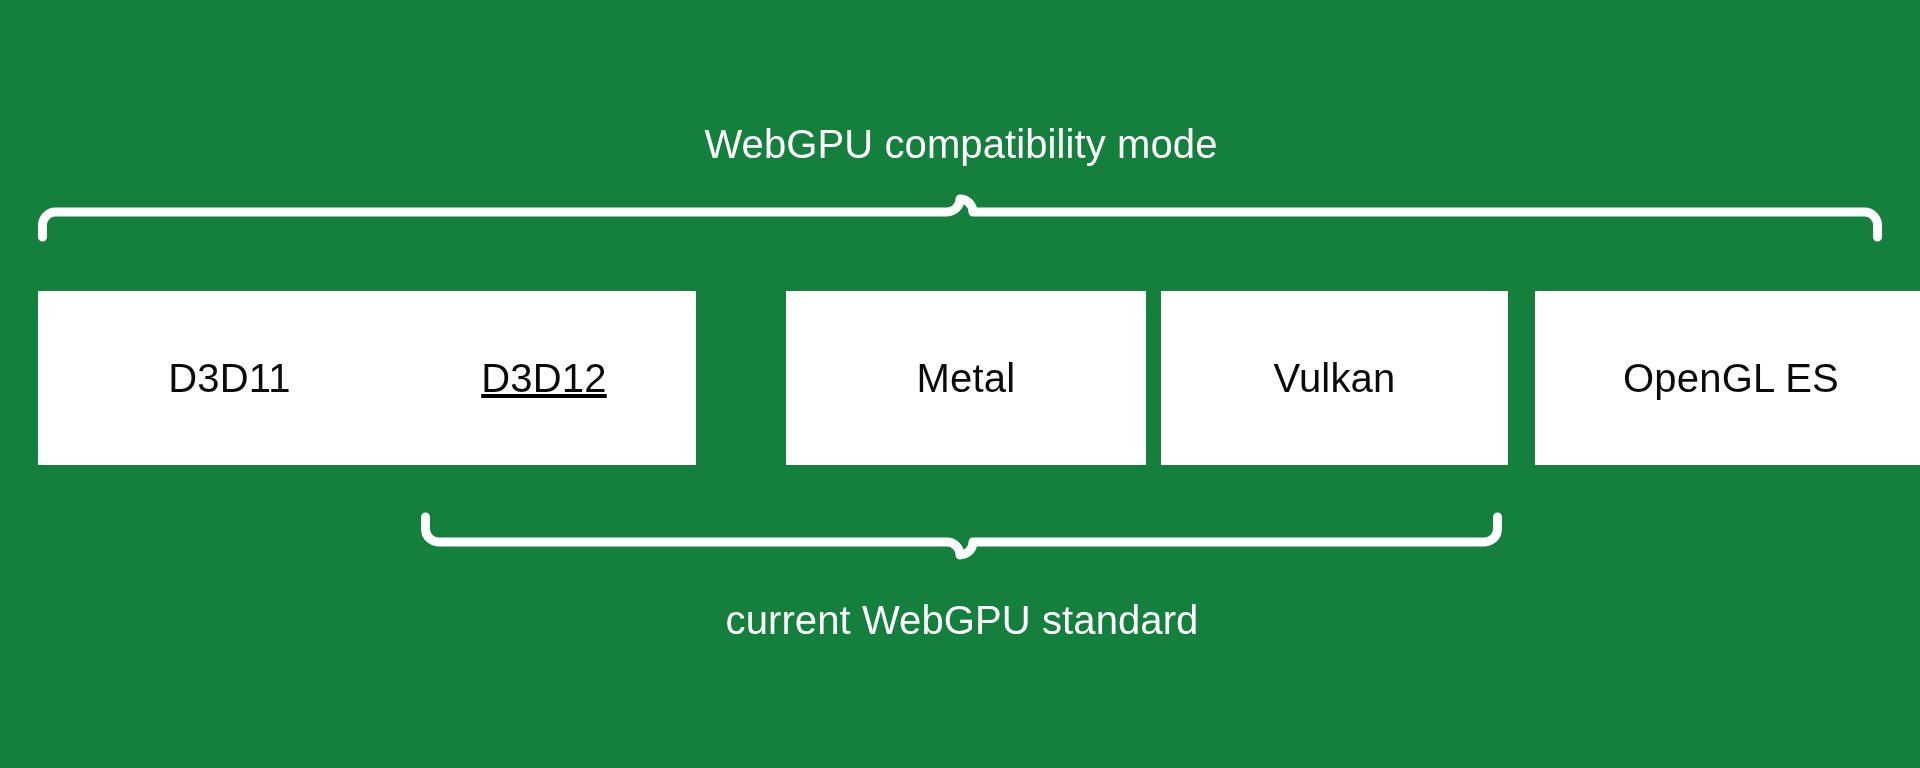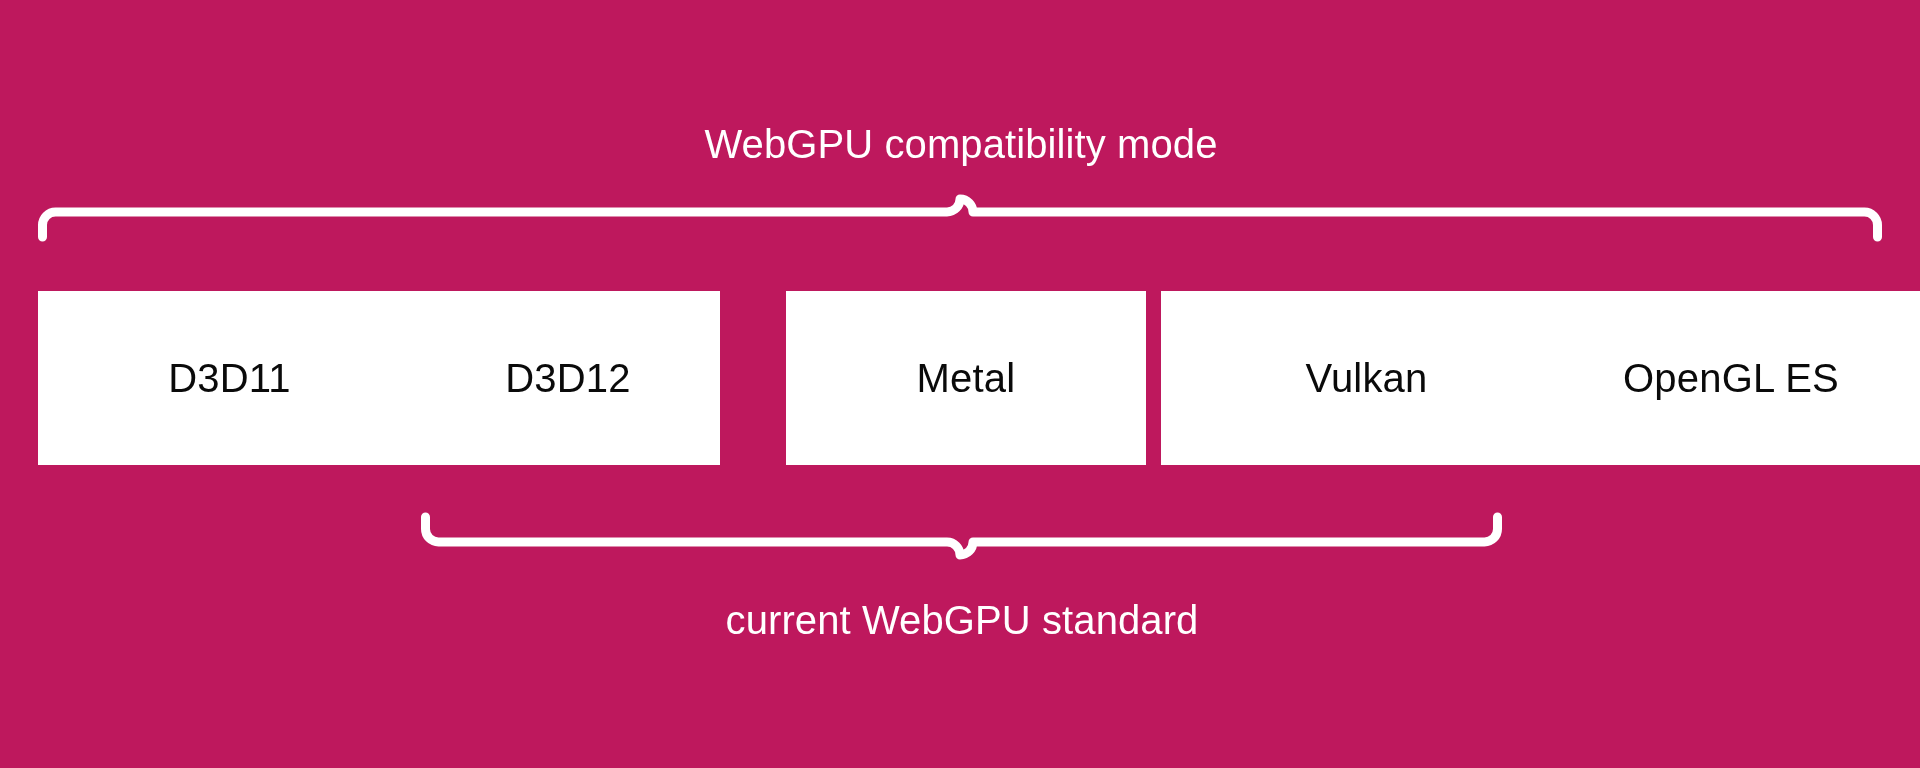--- a/index.html
+++ b/index.html
@@ -12,21 +12,21 @@
     height: 768px;
     overflow: hidden;
     font-family: "Liberation Sans", sans-serif;
     -webkit-font-smoothing: antialiased;
   }
 
   #diagram {
     position: relative;
     width: 1920px;
     height: 768px;
-    background: #be185d;
+    background: #15803d;
   }
 
   
   .brace-label {
     position: absolute;
     color: #ffffff;
     font-size: 40px;
     font-weight: 400;
     letter-spacing: 0.1px;
     white-space: nowrap;
@@ -85,23 +85,23 @@
   .api-box-label {
     color: #0a0a0a;
     font-size: 40px;
     font-weight: 400;
     letter-spacing: 0.2px;
     line-height: 1;
     white-space: nowrap;
   }
 
   .box-0 { left: 38px;   width: 383px; }
-  .box-1 { left: 416px;  width: 304px; }
+  .box-1 { left: 392px;  width: 304px; text-decoration: underline; }
   .box-2 { left: 786px;  width: 360px; }
-  .box-3 { left: 1161px; width: 347px; padding-left: 32px; }
+  .box-3 { left: 1161px; width: 347px; }
   .box-4 { left: 1535px; width: 392px; }
 </style>
 </head>
 <body>
 
 <div id="diagram">
 
   <div id="top-label" class="brace-label">WebGPU compatibility mode</div>
 
   <svg id="top-brace-svg" class="brace-svg" width="1920" height="70" viewBox="0 0 1920 70">

